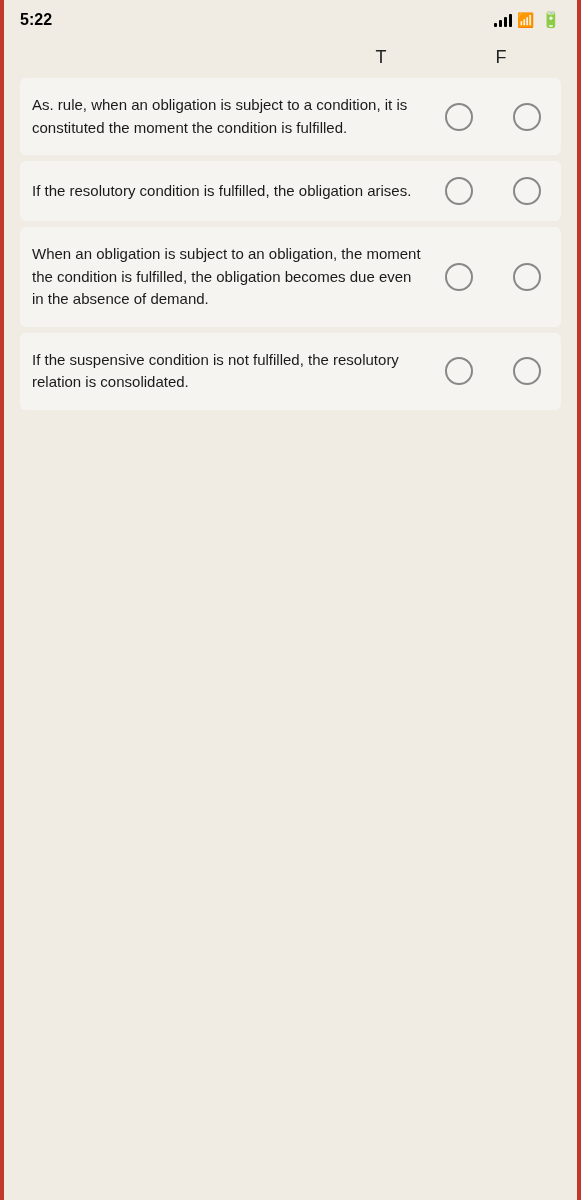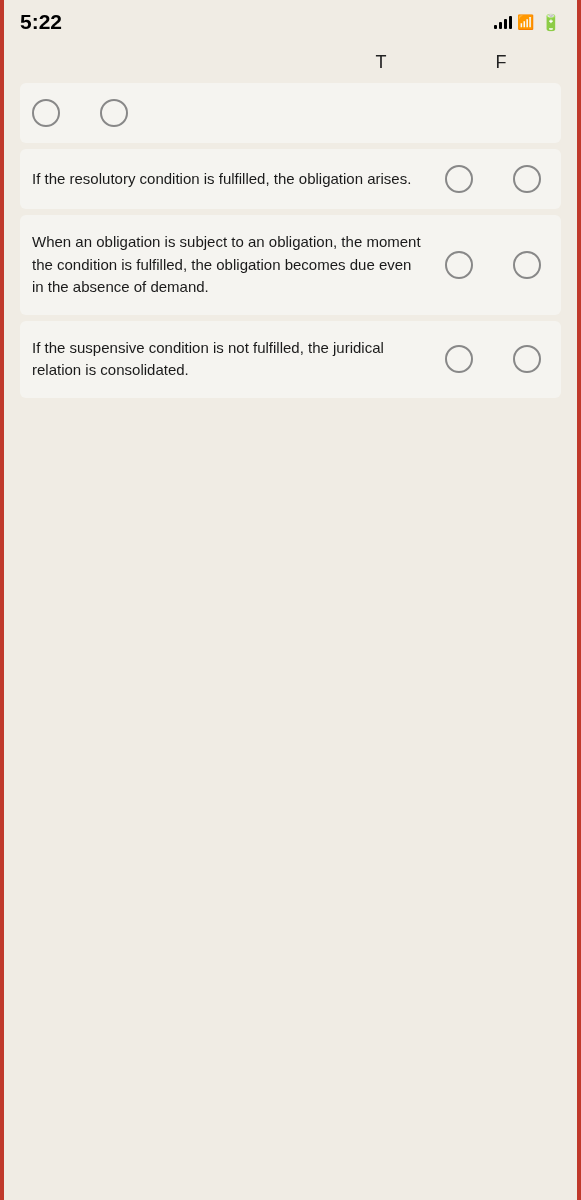--- a/index.html
+++ b/index.html
@@ -20,21 +20,21 @@
     
     .status-bar {
       display: flex;
       justify-content: space-between;
       align-items: center;
       padding: 10px 20px 8px 20px;
       background-color: #f0ece4;
     }
 
     .status-time {
-      font-size: 21px;
+      font-size: 16px;
       font-weight: 600;
       color: #000;
     }
 
     .status-icons {
       display: flex;
       align-items: center;
       gap: 6px;
     }
 
@@ -175,20 +175,21 @@
   </div>
 
   <div class="column-headers">
     <span class="col-header">T</span>
     <span class="col-header">F</span>
   </div>
 
   <div class="content-area">
 
     <div class="question-row">
+      <p class="question-text">As. rule, when an obligation is subject to a condition, it is constituted the moment the condition is fulfilled.</p>
       <div class="radio-group">
         <div class="radio-btn" role="radio" aria-label="True"></div>
         <div class="radio-btn" role="radio" aria-label="False"></div>
       </div>
     </div>
 
     <div class="question-row">
       <p class="question-text">If the resolutory condition is fulfilled, the obligation arises.</p>
       <div class="radio-group">
         <div class="radio-btn" role="radio" aria-label="True"></div>
@@ -198,21 +199,21 @@
 
     <div class="question-row">
       <p class="question-text">When an obligation is subject to an obligation, the moment the condition is fulfilled, the obligation becomes due even in the absence of demand.</p>
       <div class="radio-group">
         <div class="radio-btn" role="radio" aria-label="True"></div>
         <div class="radio-btn" role="radio" aria-label="False"></div>
       </div>
     </div>
 
     <div class="question-row">
-      <p class="question-text">If the suspensive condition is not fulfilled, the juridical relation is consolidated.</p>
+      <p class="question-text">If the suspensive condition is not fulfilled, the resolutory relation is consolidated.</p>
       <div class="radio-group">
         <div class="radio-btn" role="radio" aria-label="True"></div>
         <div class="radio-btn" role="radio" aria-label="False"></div>
       </div>
     </div>
 
   </div>
 </div>
 
 </body></html>

